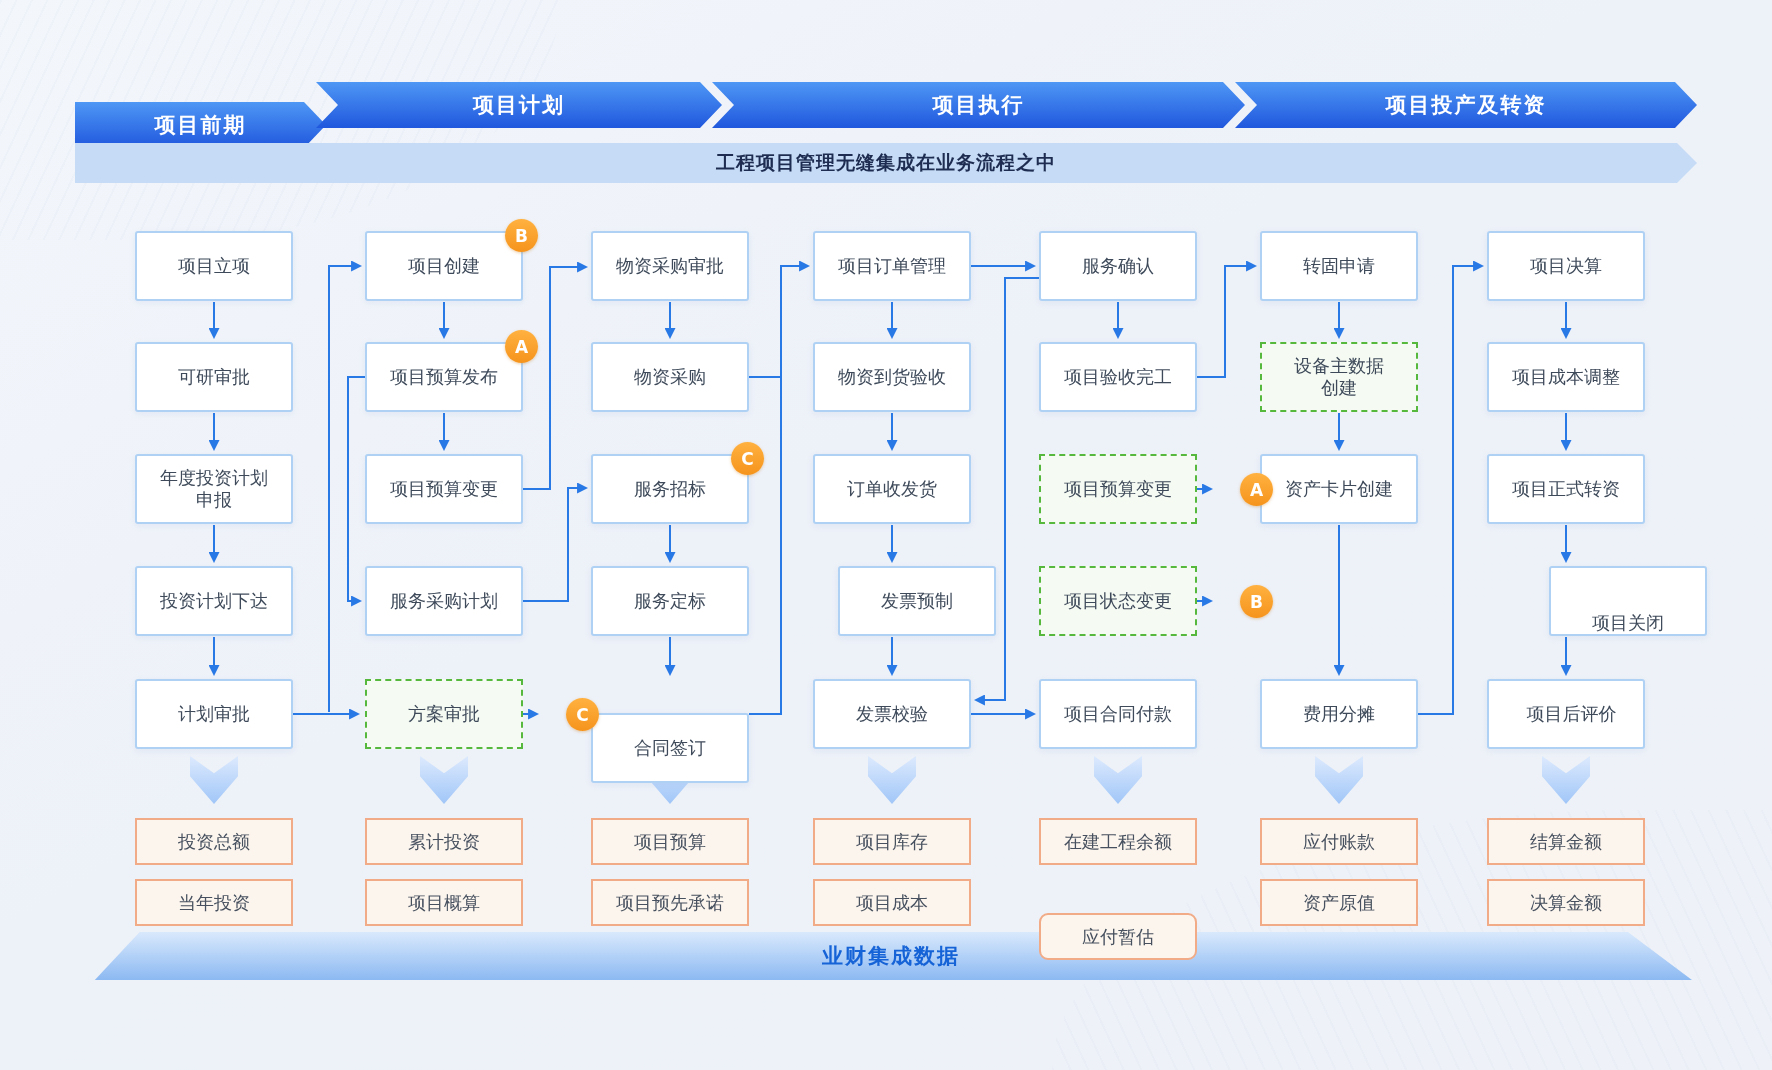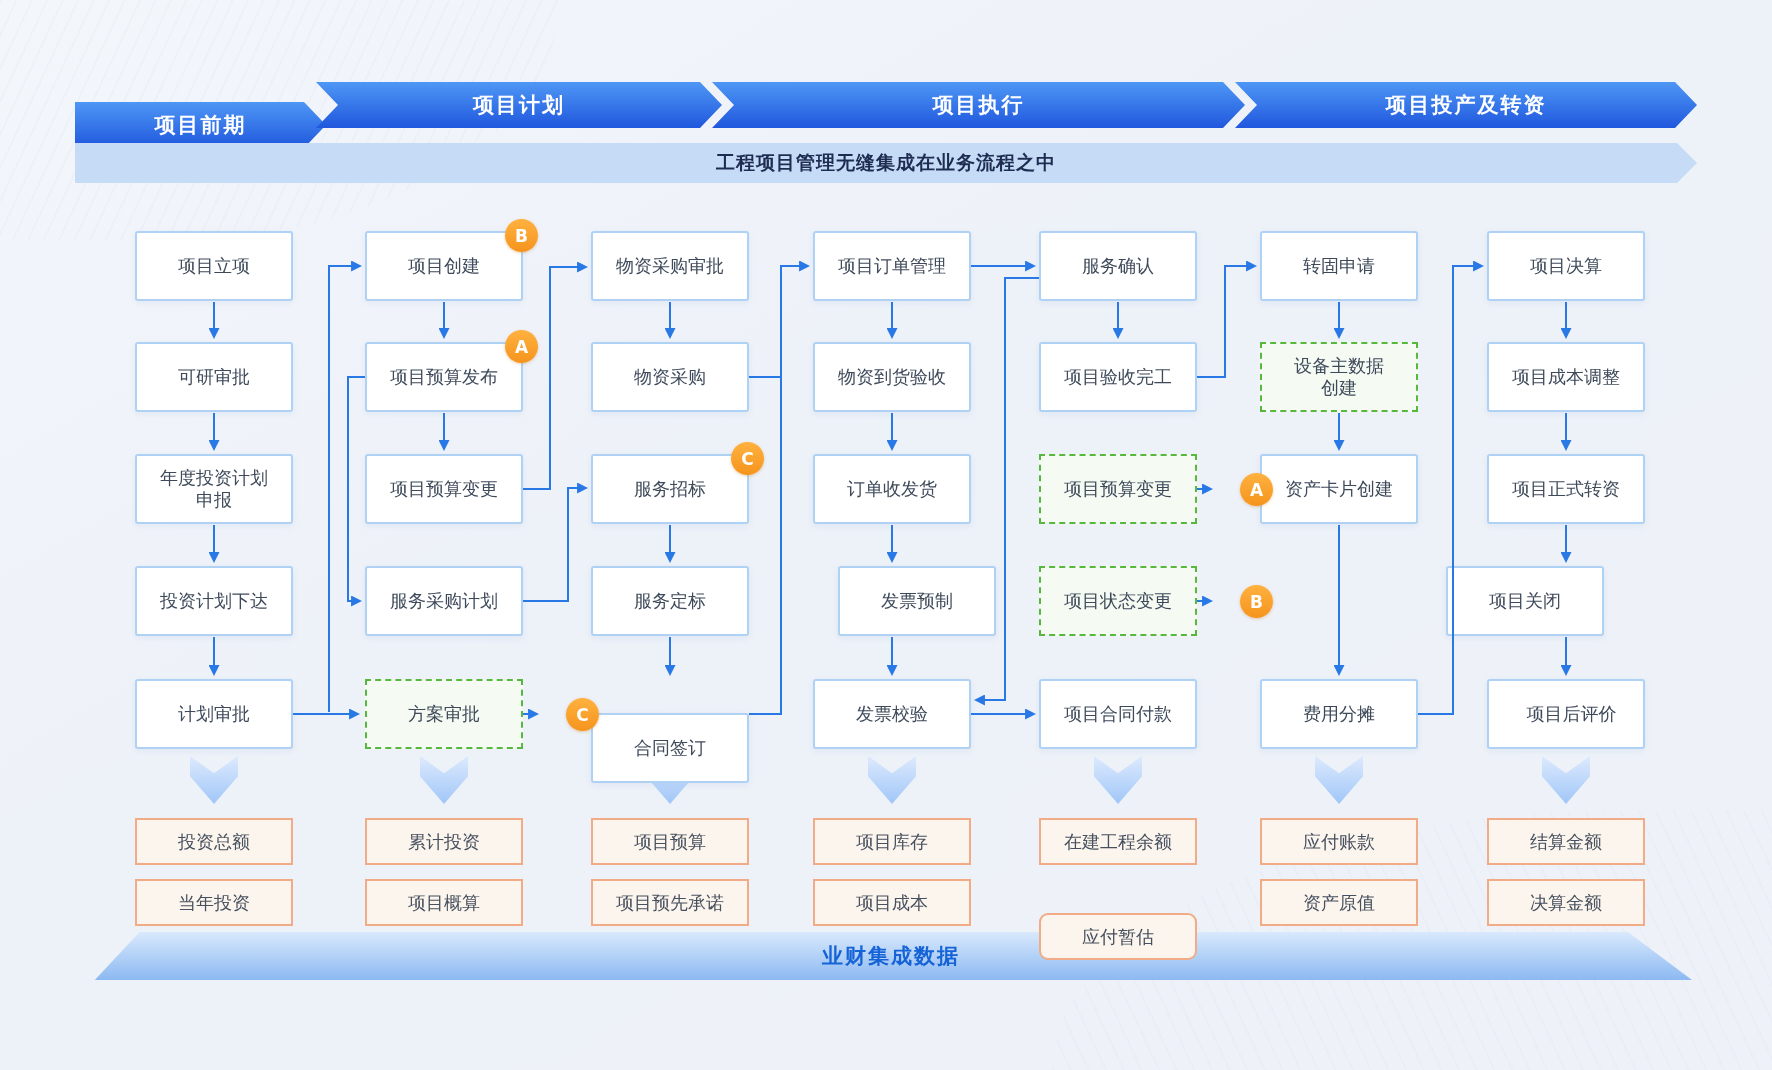--- a/index.html
+++ b/index.html
@@ -274,21 +274,21 @@
       </div>
       <div class="box" style="left: 1487px; top: 231px;">
         <div class="lbl">项目决算</div>
       </div>
       <div class="box" style="left: 1487px; top: 342px;">
         <div class="lbl">项目成本调整</div>
       </div>
       <div class="box" style="left: 1487px; top: 454px;">
         <div class="lbl">项目正式转资</div>
       </div>
-      <div class="box" style="left: 1446px; top: 566px;">
+      <div class="box" style="left: 1549px; top: 566px; align-items: flex-end;">
         <div class="lbl">项目关闭</div>
       </div>
       <div class="box" style="left: 1487px; top: 679px; padding-left: 11px;">
         <div class="lbl">项目后评价</div>
       </div>
       <div class="flow-down" style="left: 1542px; top: 756px;"></div>
       <div class="databox" style="left: 1487px; top: 818px;">
         <div class="lbl">结算金额</div>
       </div>
       <div class="databox" style="left: 1487px; top: 879px;">

